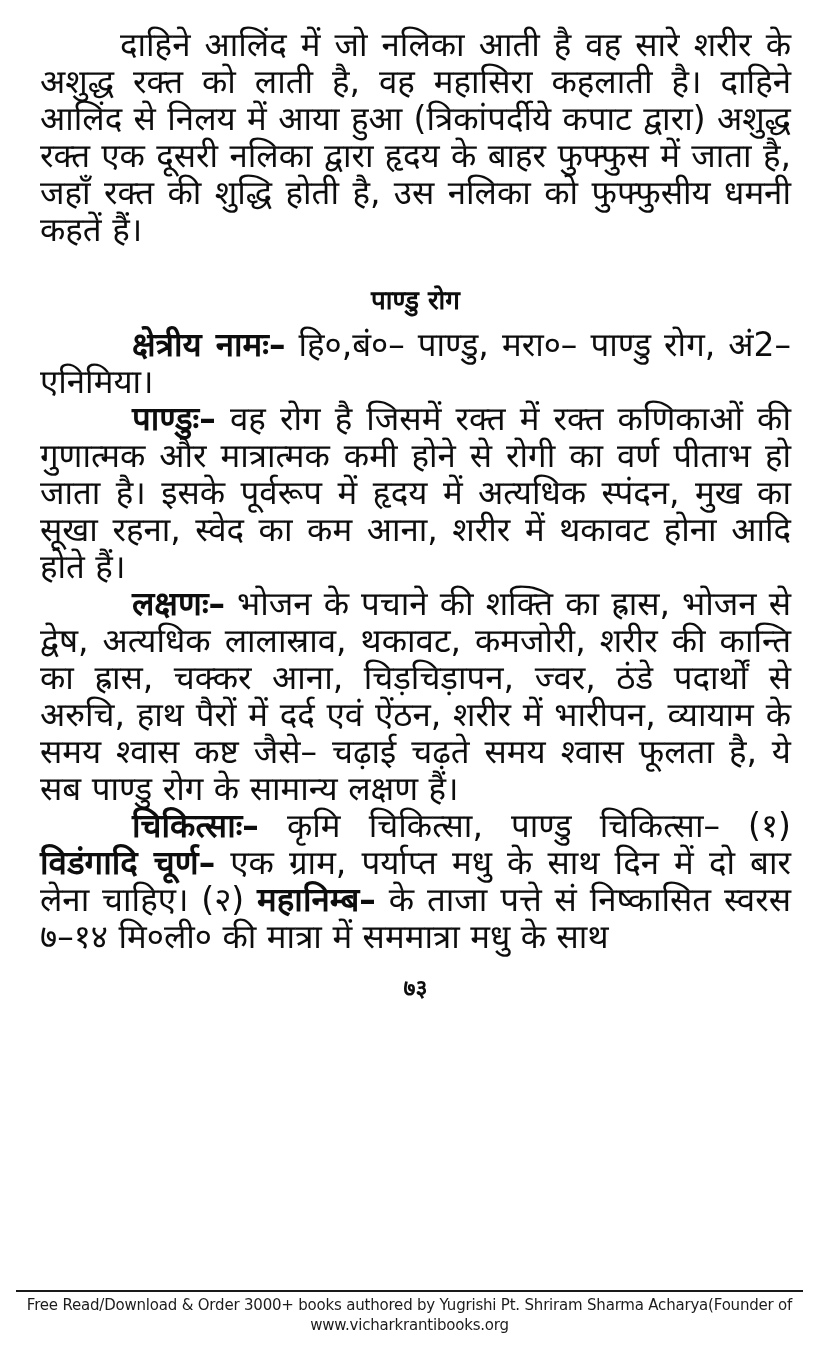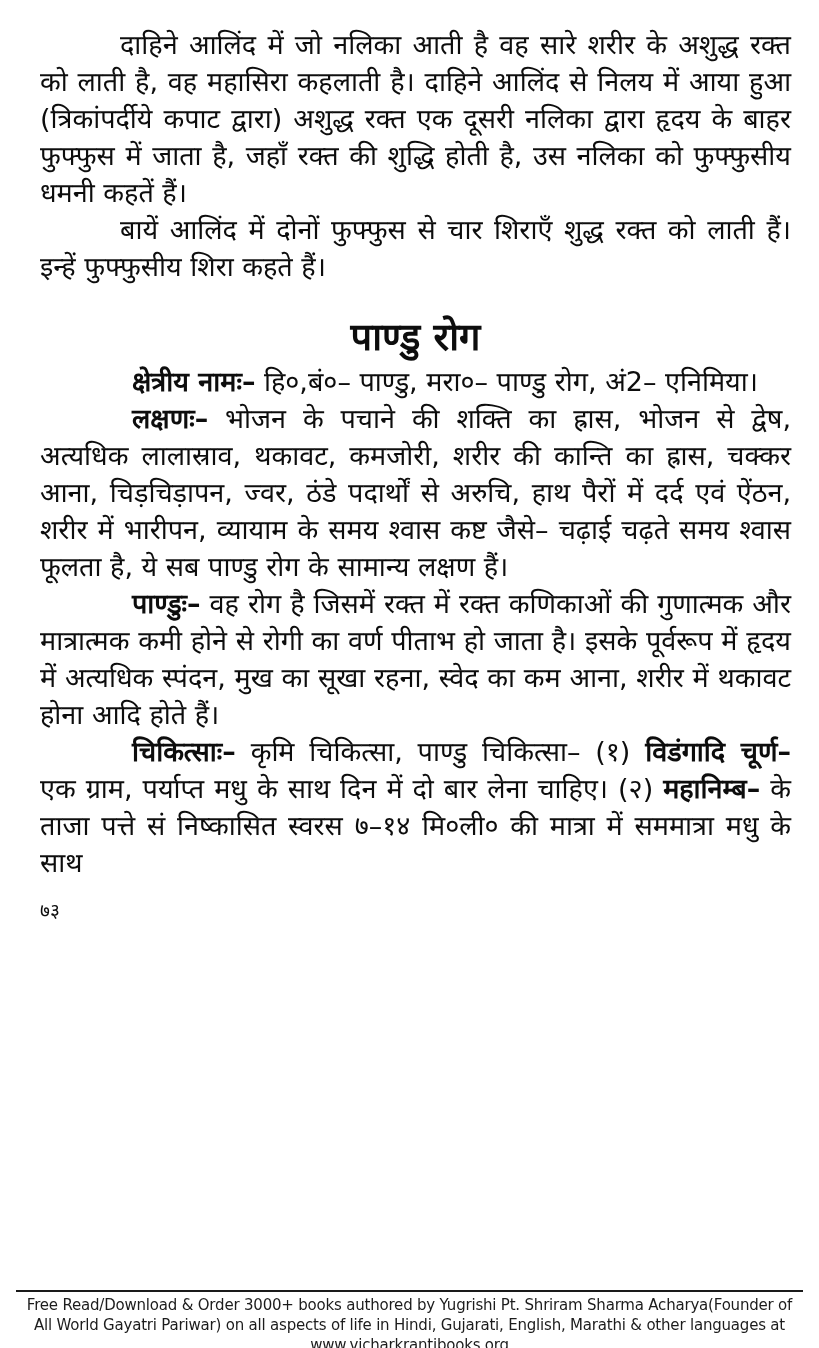--- a/index.html
+++ b/index.html
@@ -13,46 +13,46 @@
     position: relative;
     overflow: hidden;
     font-family: "DejaVu Sans", "Liberation Sans", sans-serif;
     color: #0d0d0d;
   }
   .page {
     padding: 26px 28px 0 40px;
   }
   .para {
     margin: 0;
-    font-size: 27px;
+    font-size: 33px;
     line-height: 37px;
     text-align: justify;
     text-indent: 80px;
     font-weight: 500;
     letter-spacing: 0px;
   }
   .para .lead {
     font-weight: 800;
     margin-left: 12px;
   }
   .para .boldword {
     font-weight: 800;
   }
   .heading {
     margin: 32px 0 6px 0;
     text-align: center;
-    font-size: 38px;
+    font-size: 26px;
     line-height: 40px;
     font-weight: 800;
   }
   .page-number {
     margin-top: 16px;
-    text-align: left;
-    font-size: 19px;
-    font-weight: 400;
+    text-align: center;
+    font-size: 23px;
+    font-weight: 700;
   }
   .footer {
     position: absolute;
     left: 0;
     right: 0;
     bottom: 0;
     height: 66px;
     padding: 8px 16px;
     box-sizing: border-box;
     border-radius: 17px;
@@ -79,48 +79,46 @@
   }
 </style>
 </head>
 <body>
 
 <div class="page">
 
   <p class="para">दाहिने आलिंद में जो नलिका आती है वह सारे शरीर के अशुद्ध रक्त को लाती है, वह महासिरा कहलाती है। दाहिने आलिंद से निलय में आया हुआ (त्रिकांपर्दीये कपाट द्वारा) अशुद्ध रक्त एक दूसरी नलिका द्वारा हृदय के बाहर फुफ्फुस में जाता है, जहाँ रक्त की शुद्धि होती है, उस नलिका को फुफ्फुसीय धमनी कहतें हैं।</p>
 
 
-  <p class="para">बायें आलिंद में दोनों फुफ्फुस से चार शिराएँ शुद्ध रक्त को लाती हैं। इन्हें फुफ्फुसीय शिरा कहते हैं।</p>
 
 
 
   <h1 class="heading">पाण्डु रोग</h1>
 
   <p class="para">
     <span class="lead">क्षेत्रीय नामः–</span><span> हि०,बं०– पाण्डु, मरा०– पाण्डु रोग, अं2– एनिमिया।</span>
   </p>
 
   <p class="para">
-    <span class="lead">लक्षणः–</span><span> भोजन के पचाने की शक्ति का ह्रास, भोजन से द्वेष, अत्यधिक लालास्राव, थकावट, कमजोरी, शरीर की कान्ति का ह्रास, चक्कर आना, चिड़चिड़ापन, ज्वर, ठंडे पदार्थों से अरुचि, हाथ पैरों में दर्द एवं ऐंठन, शरीर में भारीपन, व्यायाम के समय श्वास कष्ट जैसे– चढ़ाई चढ़ते समय श्वास फूलता है, ये सब पाण्डु रोग के सामान्य लक्षण हैं।</span>
+    <span class="lead">पाण्डुः–</span><span> वह रोग है जिसमें रक्त में रक्त कणिकाओं की गुणात्मक और मात्रात्मक कमी होने से रोगी का वर्ण पीताभ हो जाता है। इसके पूर्वरूप में हृदय में अत्यधिक स्पंदन, मुख का सूखा रहना, स्वेद का कम आना, शरीर में थकावट होना आदि होते हैं।</span>
   </p>
 
   <p class="para">
-    <span class="lead">पाण्डुः–</span><span> वह रोग है जिसमें रक्त में रक्त कणिकाओं की गुणात्मक और मात्रात्मक कमी होने से रोगी का वर्ण पीताभ हो जाता है। इसके पूर्वरूप में हृदय में अत्यधिक स्पंदन, मुख का सूखा रहना, स्वेद का कम आना, शरीर में थकावट होना आदि होते हैं।</span>
+    <span class="lead">लक्षणः–</span><span> भोजन के पचाने की शक्ति का ह्रास, भोजन से द्वेष, अत्यधिक लालास्राव, थकावट, कमजोरी, शरीर की कान्ति का ह्रास, चक्कर आना, चिड़चिड़ापन, ज्वर, ठंडे पदार्थों से अरुचि, हाथ पैरों में दर्द एवं ऐंठन, शरीर में भारीपन, व्यायाम के समय श्वास कष्ट जैसे– चढ़ाई चढ़ते समय श्वास फूलता है, ये सब पाण्डु रोग के सामान्य लक्षण हैं।</span>
   </p>
 
 
   <p class="para">
     <span class="lead">चिकित्साः–</span><span> कृमि चिकित्सा, पाण्डु चिकित्सा– (१) </span><span class="boldword">विडंगादि चूर्ण–</span><span> एक ग्राम, पर्याप्त मधु के साथ दिन में दो बार लेना चाहिए। (२) </span><span class="boldword">महानिम्ब–</span><span> के ताजा पत्ते सं निष्कासित स्वरस ७–१४ मि०ली० की मात्रा में सममात्रा मधु के साथ</span>
   </p>
 
   <div class="page-number">७३</div>
 
 </div>
 
 <div class="footer">
   <div class="footer-inner">
     <div class="footer-line">Free Read/Download &amp; Order 3000+ books authored by Yugrishi Pt. Shriram Sharma Acharya(Founder of</div>
-    <div class="footer-line">All World Gayatri Pariwar) on all aspects of life in Hindi, Gujarati, English, Marathi &amp; other languages at</div>
     <div class="footer-links">
       <span class="half">www.vicharkrantibooks.org</span>
     </div>
   </div>
 </div>
 
 </body></html>

